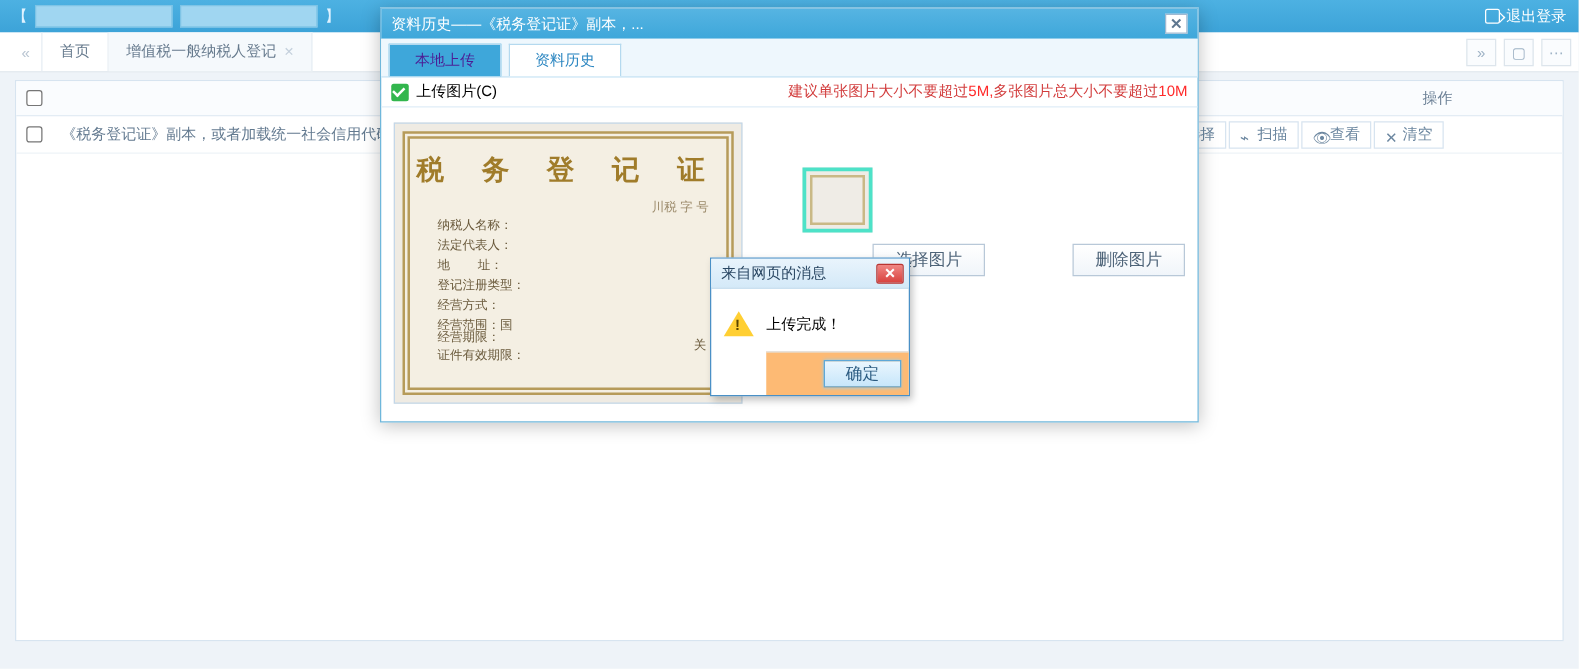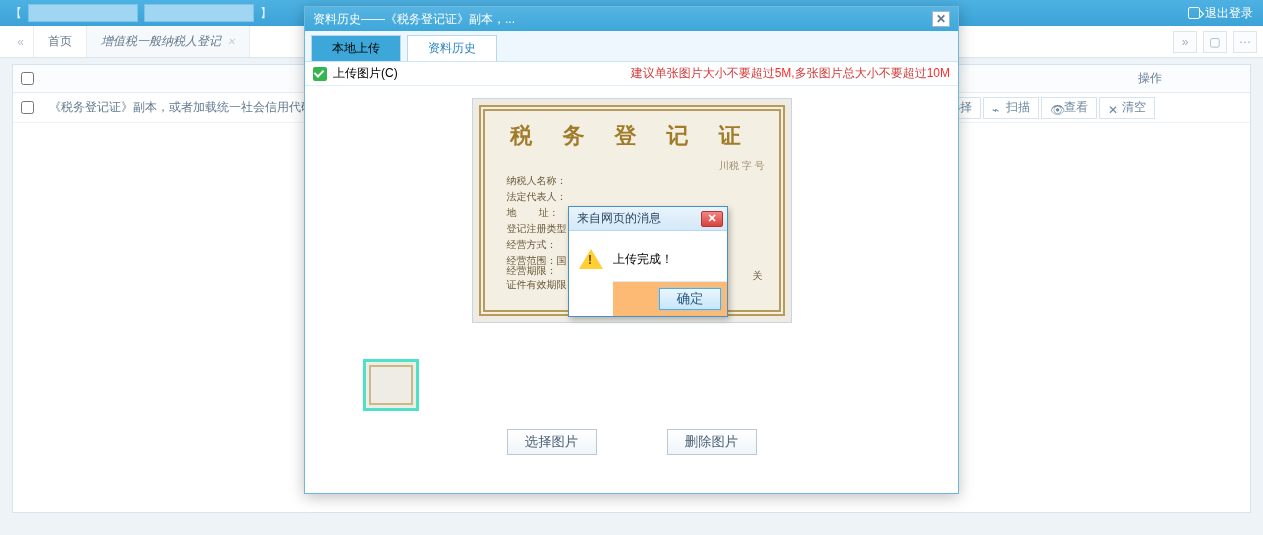--- a/index.html
+++ b/index.html
@@ -9,21 +9,21 @@
     .topbar-left { display: flex; align-items: center; gap: 6px; }
     .topbar-bracket { color: #dff2ff; }
     .topbar-input { height: 18px; width: 110px; background: #a0d6f1; border: 1px solid #7ec4e6; }
     .logout { display: flex; align-items: center; gap: 5px; cursor: pointer; }
     .logout-icon { width: 12px; height: 12px; border: 1.5px solid #fff; border-radius: 2px; position: relative; }
     .logout-icon:after { content:''; position:absolute; right:-4px; top:3px; width:5px; height:5px; border-top:1.5px solid #fff; border-right:1.5px solid #fff; transform:rotate(45deg);}
     
     .tabbar { background: #fff; height: 32px; border-bottom: 1px solid #dde5ec; display: flex; align-items: stretch; padding-left: 8px; position: relative; }
     .tab-nav-btn { width: 26px; display:flex; align-items:center; justify-content:center; color:#b9c5d2; cursor:pointer; border-right:1px solid #e6edf3;}
     .tab { padding: 0 14px; display: flex; align-items: center; gap: 6px; color: #667a8d; border-right: 1px solid #e6edf3; cursor:pointer; }
-    .tab.active { background: #f5f9fc; font-style: italic; }
+    .tab.active { background: #f5f9fc; }
     .tab-close { color:#c4d0dc; font-size:10px; }
     .tabbar-right { position:absolute; right:6px; top:0; bottom:0; display:flex; align-items:center; gap:6px;}
     .tb-btn{ width:24px; height:22px; border:1px solid #dde5ec; background:#fafcfe; display:flex; align-items:center; justify-content:center; color:#9fb3c6; cursor:pointer;}
     
     .action-bar { display:flex; justify-content:flex-end; padding: 8px 14px 6px; gap:6px; }
     .action-btn{ height:28px; padding:0 18px; display:flex; align-items:center; border:1px solid #ff9fa5; color:#ff6e77; background:#fff7f8; cursor:pointer;}
     .action-btn.primary{ background:#ff9fa5; color:#fff; }
     
     .panel { margin: 0 12px 12px; border:1px solid #d7e4f0; background:#fff; position:absolute; top:64px; left:0; right:0; bottom:10px;}
     .panel-header{ background:#f2f7fb; border-bottom:1px solid #d7e4f0; padding:6px 10px; color:#3e5770; display:flex; align-items:center; gap:6px;}
@@ -39,29 +39,29 @@
     .mini-btn{ border:1px solid #d7e4f0; background:#fff; height:22px; padding:0 8px; display:flex; align-items:center; gap:4px; color:#6c87a0; cursor:pointer;}
     .mini-ic{ width:10px; height:10px; display:inline-block; }
     
     
     .modal-overlay{ position:absolute; inset:0; background:rgba(255,255,255,0.0);}
     .modal{ position:absolute; top:6px; left:304px; width:655px; background:#fff; border:1px solid #6fb7db; box-shadow:0 3px 14px rgba(0,0,0,0.25);}
     .modal-title{ background:linear-gradient(#56b4e2,#3ea7da); color:#fff; height:24px; display:flex; align-items:center; padding:0 8px; justify-content:space-between;}
     .modal-close{ width:18px; height:16px; background:#fff; border:1px solid #9fb9d1; color:#5f778f; display:flex; align-items:center; justify-content:center; cursor:pointer; font-weight:bold;}
     .inner-tabs{ background:#eef7fd; padding:4px 6px 0; display:flex; gap:6px; border-bottom:1px solid #c7e3f4;}
     .itab{ border:1px solid #b4d9ef; border-bottom:none; background:#fff; color:#2b86c1; padding:4px 20px; cursor:pointer;}
-    .itab.active{ background:#3ea7da; color:#000000;}
+    .itab.active{ background:#3ea7da; color:#4c1d95;}
     
     .upload-bar{ display:flex; align-items:center; height:24px; border-bottom:1px solid #e0edf7; padding:0 8px; justify-content:space-between;}
     .ck{ width:14px; height:14px; background:#32b64d; border-radius:2px; position:relative; margin-right:6px;}
     .ck:after{ content:''; position:absolute; left:3px; top:1px; width:4px; height:7px; border-right:2px solid #fff; border-bottom:2px solid #fff; transform:rotate(45deg);}
     .warn{ color:#d23c3c;}
     .red{ color:#ff2a2a;}
     
-    .preview-area{ padding:12px 10px 14px; display:flex; flex-direction:column; align-items:center; }
+    .preview-area{ padding:12px 10px 14px; display:flex; flex-direction:row; align-items:center; }
     .big-preview{ width:320px; height:225px; border:1px solid #c3d7e9; position:relative; background:#efebe3;}
     .cert-border{ position:absolute; inset:6px; border:6px double #b69b5a; background:#f4efe3; }
     .cert-title{ text-align:center; color:#a07c2a; font-size:22px; letter-spacing:12px; font-weight:bold; margin-top:10px;}
     .cert-right{ position:absolute; right:14px; top:48px; color:#9b8a6a; font-size:10px;}
     .cert-body{ position:absolute; left:22px; top:62px; color:#6a5a3c; font-size:10px; line-height:16px;}
     .cert-bottom{ position:absolute; left:22px; bottom:18px; color:#6a5a3c; font-size:10px; line-height:14px;}
     
     .thumbs{ align-self:flex-start; margin:36px 0 0 48px;}
     .thumb{ width:56px; height:52px; border:3px solid #4de2c8; background:#efece6; padding:3px;}
     .thumb-inner{ width:100%; height:100%; border:2px double #c9b986;}

